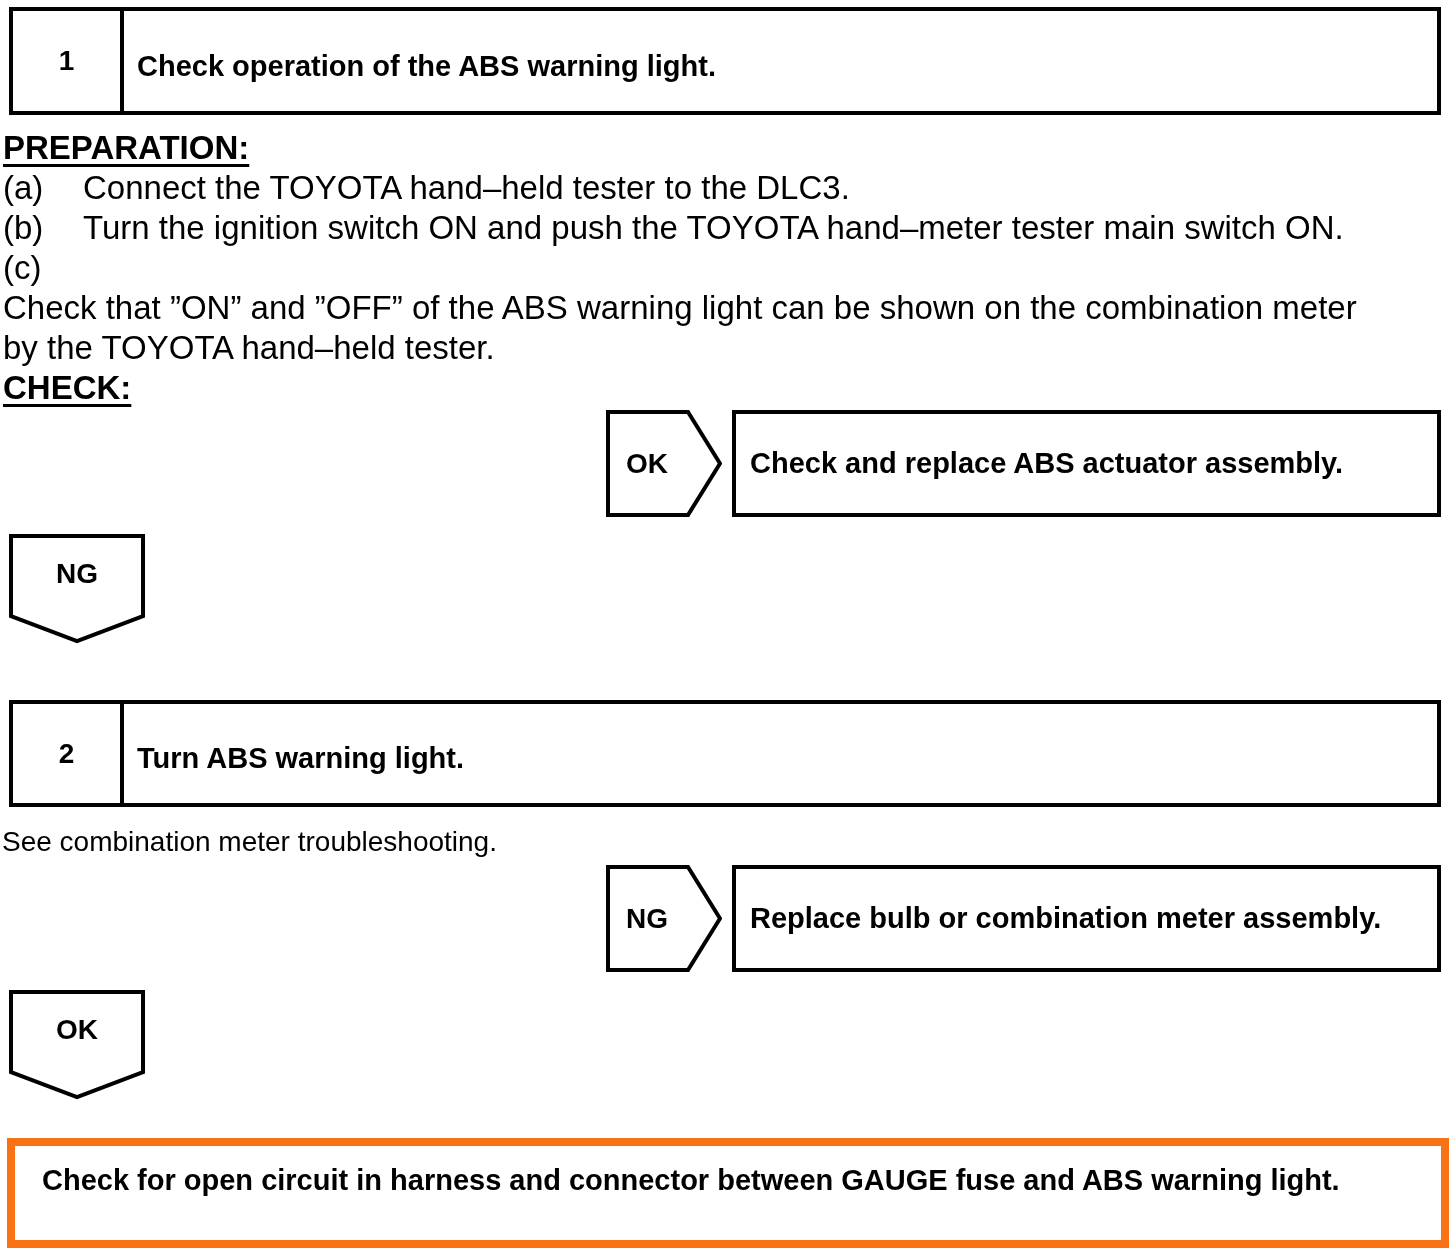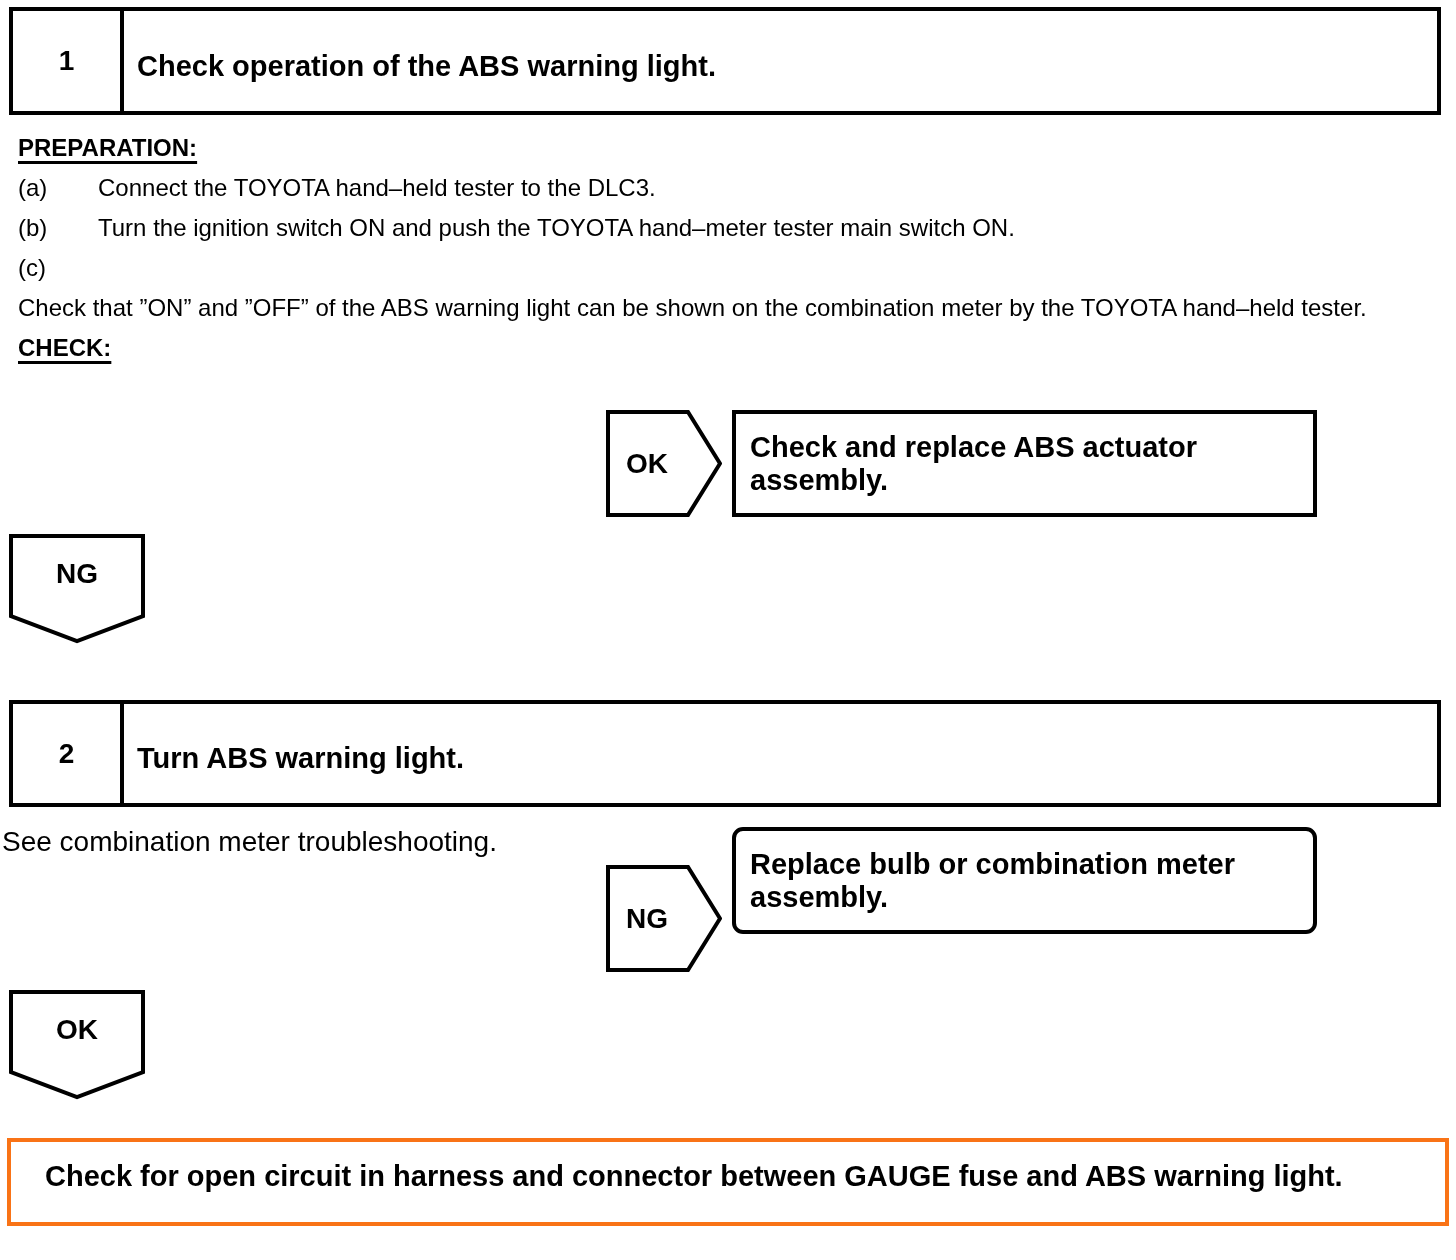--- a/index.html
+++ b/index.html
@@ -40,24 +40,24 @@
     flex: 1;
     display: flex;
     align-items: center;
     padding-left: 13px;
     font-weight: bold;
     font-size: 29px;
     margin-top: 10px;
   }
   .body-text {
     position: absolute;
-    left: 18px;
+    left: 3px;
     top: 128px;
     width: 1384px;
-    font-size: 24px;
+    font-size: 33px;
     line-height: 40px;
   }
   .heading-ul {
     font-weight: bold;
     text-decoration: underline;
     text-decoration-thickness: 3px;
     text-underline-offset: 5px;
   }
   .lettered-row {
     display: flex;
@@ -80,21 +80,21 @@
     height: 100%;
     display: flex;
     align-items: center;
     justify-content: center;
     font-weight: bold;
     font-size: 28px;
   }
   .branch-action {
     position: absolute;
     left: 732px;
-    width: 585px;
+    width: 709px;
     height: 107px;
     border: 4px solid #000000;
     box-sizing: border-box;
     display: flex;
     align-items: center;
     padding-left: 14px;
     font-weight: bold;
     font-size: 29px;
     background: #ffffff;
   }
@@ -119,24 +119,24 @@
   .note-text {
     position: absolute;
     left: 2px;
     font-size: 28px;
   }
   .final-box {
     position: absolute;
     left: 7px;
     top: 1138px;
     width: 1442px;
-    height: 88px;
-    border: 4px solid #f97316;
-    box-sizing: border-box;
-    padding: 18px 0 0 34px;
+    height: 110px;
+    border: 8px solid #f97316;
+    box-sizing: border-box;
+    padding: 18px 0 0 27px;
     font-weight: bold;
     font-size: 29px;
     background: #ffffff;
   }
   svg { display: block; }
 </style>
 </head>
 <body>
 
 <div id="page">
@@ -184,21 +184,21 @@
   </div>
 
   <div class="note-text" style="top:826px;">See combination meter troubleshooting.</div>
 
   <div class="branch-arrow" style="top:865px;">
     <svg width="116" height="107" viewBox="0 0 116 107">
       <polygon points="2,2 82,2 114,53.5 82,105 2,105" fill="#ffffff" stroke="#000000" stroke-width="4"></polygon>
     </svg>
     <span class="label">NG</span>
   </div>
-  <div class="branch-action" style="top:827px;border-radius:11px;">Replace bulb or combination meter assembly.</div>
+  <div class="branch-action" style="top:865px;">Replace bulb or combination meter assembly.</div>
 
   <div class="down-pentagon" style="top:990px;">
     <svg width="136" height="110" viewBox="0 0 136 110">
       <polygon points="2,2 134,2 134,82 68,107 2,82" fill="#ffffff" stroke="#000000" stroke-width="4"></polygon>
     </svg>
     <span class="label">OK</span>
   </div>
 
   <div class="final-box">Check for open circuit in harness and connector between GAUGE fuse and ABS warning light.</div>
 

